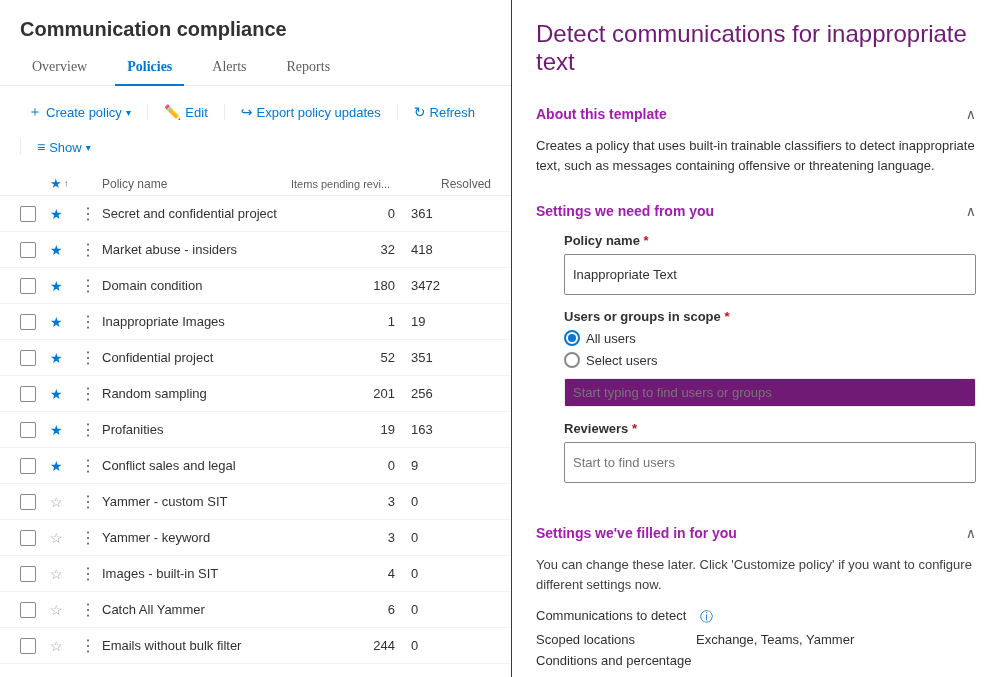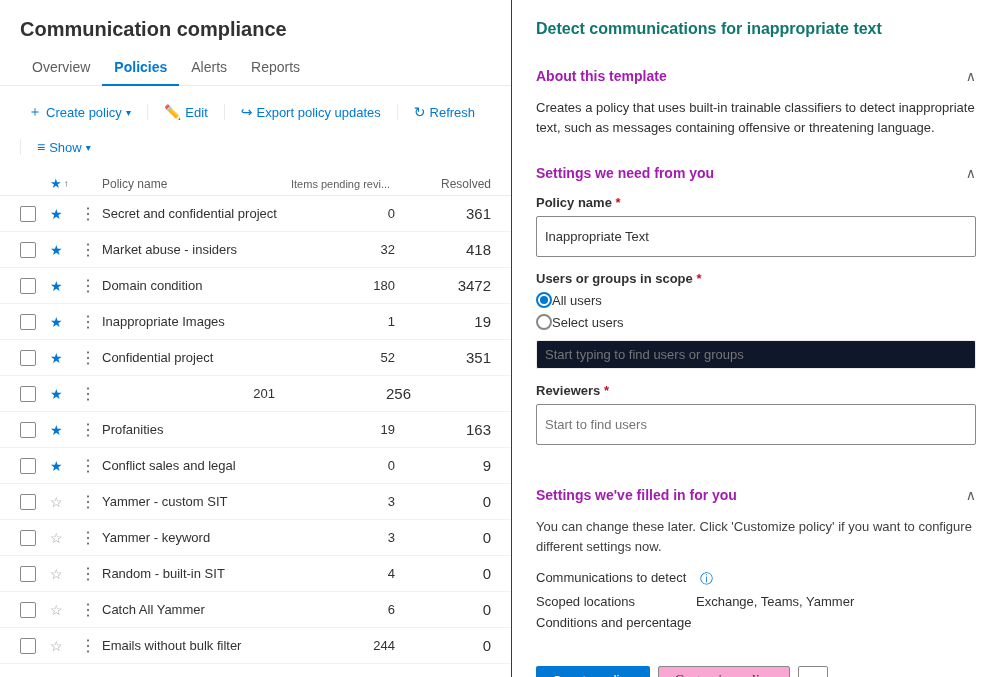--- a/index.html
+++ b/index.html
@@ -3,21 +3,21 @@
   <meta charset="utf-8">
   <style>
     * { box-sizing: border-box; margin: 0; padding: 0; }
     body { font-family: 'Segoe UI', Arial, sans-serif; font-size: 13px; color: #323130; background: #fff; display: flex; height: 677px; width: 1000px; overflow: hidden; }
 
     
     .left-panel { width: 512px; border-right: 1px solid #7f1d1d; display: flex; flex-direction: column; padding: 0; overflow: hidden; }
     .app-title { font-size: 20px; font-weight: 600; color: #323130; padding: 18px 20px 0 20px; }
 
     
-    .nav-tabs { display: flex; gap: 0; padding: 0 20px; border-bottom: 1px solid #edebe9; margin-top: 8px; }
+    .nav-tabs { display: flex; gap: 16px; padding: 0 20px; border-bottom: 1px solid #edebe9; margin-top: 8px; font-family: Liberation Serif, serif; }
     .nav-tab { padding: 10px 12px; cursor: pointer; font-size: 14px; color: #605e5c; text-decoration: none; position: relative; white-space: nowrap; }
     .nav-tab.active { color: #0078d4; font-weight: 600; }
     .nav-tab.active::after { content: ''; position: absolute; bottom: -1px; left: 0; right: 0; height: 2px; background: #0078d4; }
 
     
     .toolbar { display: flex; align-items: center; gap: 8px; padding: 12px 20px; flex-wrap: wrap; }
     .toolbar-btn { display: flex; align-items: center; gap: 4px; padding: 5px 8px; border: none; background: transparent; cursor: pointer; color: #0078d4; font-size: 13px; border-radius: 2px; white-space: nowrap; }
     .toolbar-btn .icon { font-size: 14px; }
     .toolbar-separator { width: 1px; height: 16px; background: #edebe9; }
 
@@ -25,44 +25,44 @@
     .table-container { flex: 1; overflow-y: auto; }
     .table-header { display: grid; grid-template-columns: 30px 26px 26px 1fr 120px 80px; align-items: center; padding: 4px 20px; border-bottom: 1px solid #edebe9; background: #fff; position: sticky; top: 0; z-index: 1; }
     .table-header-cell { font-size: 12px; color: #605e5c; font-weight: 500; white-space: nowrap; overflow: hidden; text-overflow: ellipsis; }
     .table-row { display: grid; grid-template-columns: 30px 26px 26px 1fr 120px 80px; align-items: center; padding: 4px 20px; border-bottom: 1px solid #f3f2f1; min-height: 36px; }
     .checkbox { width: 16px; height: 16px; border: 1px solid #8a8886; border-radius: 2px; cursor: pointer; background: #fff; flex-shrink: 0; }
     .star-icon { font-size: 14px; cursor: pointer; }
     .star-filled { color: #0078d4; }
     .star-empty { color: #a19f9d; }
     .policy-name { font-size: 13px; color: #323130; white-space: nowrap; overflow: hidden; text-overflow: ellipsis; }
     .cell-number { font-size: 13px; color: #323130; text-align: right; padding-right: 16px; }
-    .cell-number-resolved { font-size: 15px; color: #323130; text-align: right; }
+    .cell-number-resolved { font-size: 13px; color: #323130; }
     .dots-menu { color: #605e5c; cursor: pointer; padding: 2px 4px; font-size: 16px; margin-right: 4px; }
 
     
     .right-panel { flex: 1; display: flex; flex-direction: column; overflow-y: auto; padding: 20px 24px; }
-    .panel-title { font-size: 16px; font-weight: 700; color: #0f766e; margin-bottom: 16px; }
+    .panel-title { font-size: 24px; font-weight: 400; color: #701a75; margin-bottom: 16px; }
     .divider { height: 1px; background: #edebe9; margin: 0 -24px; }
 
     .section { margin: 0; }
     .section-header { display: flex; align-items: center; justify-content: space-between; padding: 14px 0; cursor: pointer; }
     .section-header-title { font-size: 14px; font-weight: 600; color: #a21caf; }
     .section-content { padding-bottom: 14px; }
     .section-desc { font-size: 13px; color: #323130; line-height: 1.5; }
 
     .field-label { font-size: 13px; font-weight: 600; color: #323130; margin-bottom: 6px; }
     .required { color: #c50f1f; }
     .form-input { width: 100%; border: 1px solid #8a8886; border-radius: 2px; padding: 12px 8px; font-size: 13px; color: #323130; outline: none; }
-    .form-input-disabled { width: 100%; border: 1px solid #edebe9; border-radius: 2px; padding: 6px 8px; font-size: 13px; color: #a19f9d; background: #0f172a; outline: none; }
-
-    .field-group { margin-bottom: 14px; }
+    .form-input-disabled { width: 100%; border: 1px solid #edebe9; border-radius: 2px; padding: 6px 8px; font-size: 13px; color: #a19f9d; background: #701a75; outline: none; }
+
+    .field-group { margin-bottom: 14px; margin-left: 28px; }
 
     
     .radio-group { display: flex; flex-direction: column; gap: 6px; margin-bottom: 10px; }
-    .radio-item { display: flex; align-items: center; gap: 0; cursor: pointer; }
+    .radio-item { display: flex; align-items: center; gap: 6px; cursor: pointer; }
     .radio-circle { width: 16px; height: 16px; border-radius: 50%; border: 2px solid #0078d4; background: #fff; display: flex; align-items: center; justify-content: center; flex-shrink: 0; }
     .radio-circle.checked { border-color: #0078d4; }
     .radio-circle.checked::after { content: ''; width: 8px; height: 8px; border-radius: 50%; background: #0078d4; }
     .radio-circle.unchecked { border-color: #8a8886; }
     .radio-label { font-size: 13px; color: #323130; }
 
     
     .settings-filled-desc { font-size: 13px; color: #404040; margin-bottom: 14px; line-height: 1.5; }
     .info-row { display: flex; align-items: flex-start; margin-bottom: 6px; }
     .info-label { font-size: 13px; color: #323130; min-width: 160px; font-weight: 400; }
@@ -213,20 +213,21 @@
         <div class="table-row">
       <div>
         <div class="checkbox"></div>
       </div>
       <div>
         <span class="star-icon star-filled">★</span>
       </div>
       <div>
         <span class="dots-menu">⋮</span>
       </div>
+      <div class="policy-name">Random sampling</div>
       <div class="cell-number">201</div>
       <div class="cell-number-resolved">256</div>
     </div>
         <div class="table-row">
       <div>
         <div class="checkbox"></div>
       </div>
       <div>
         <span class="star-icon star-filled">★</span>
       </div>
@@ -282,21 +283,21 @@
         <div class="table-row">
       <div>
         <div class="checkbox"></div>
       </div>
       <div>
         <span class="star-icon star-empty">☆</span>
       </div>
       <div>
         <span class="dots-menu">⋮</span>
       </div>
-      <div class="policy-name">Random - built-in SIT</div>
+      <div class="policy-name">Images - built-in SIT</div>
       <div class="cell-number">4</div>
       <div class="cell-number-resolved">0</div>
     </div>
         <div class="table-row">
       <div>
         <div class="checkbox"></div>
       </div>
       <div>
         <span class="star-icon star-empty">☆</span>
       </div>

